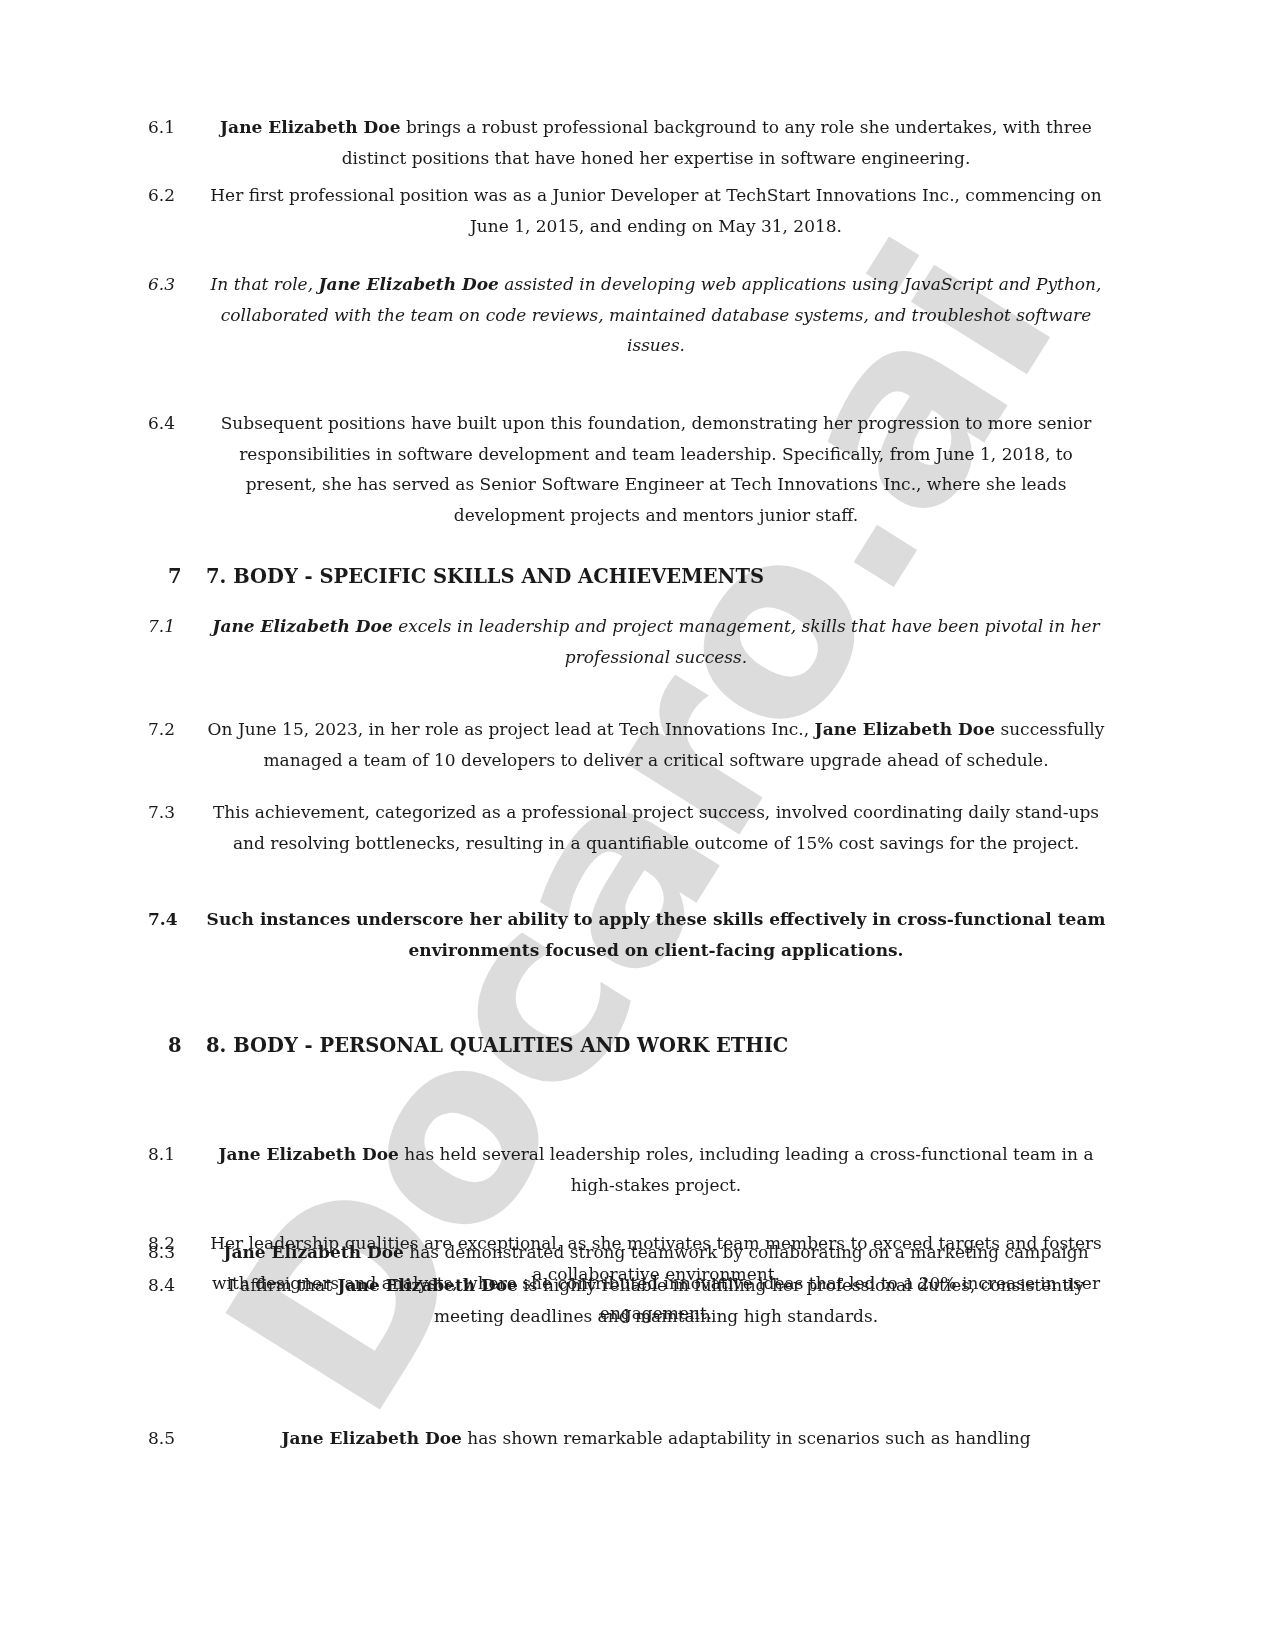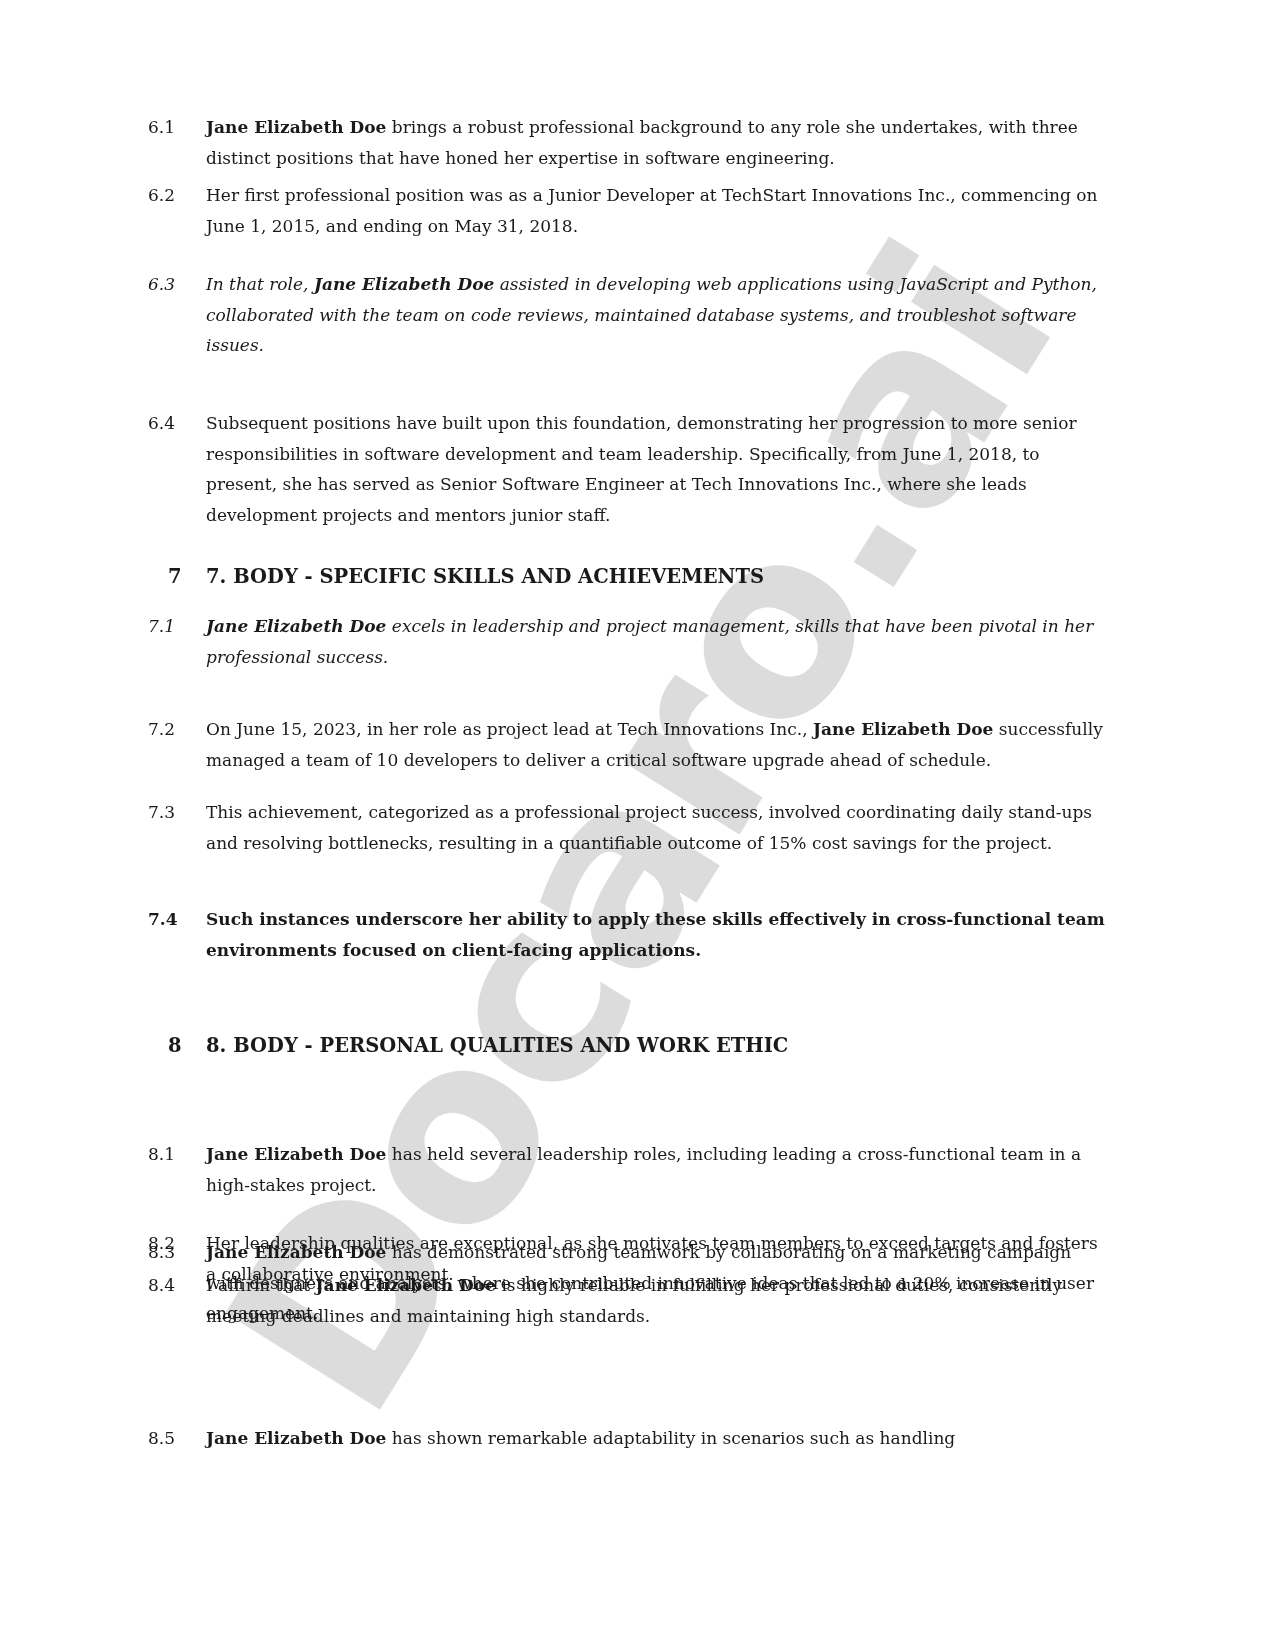--- a/index.html
+++ b/index.html
@@ -50,20 +50,21 @@
     .para .num {
       position: absolute;
       left: 0;
       top: 0;
       width: 50px;
     }
     .para .txt {
       display: block;
       margin-left: 58px;
       width: 900px;
+      text-align: center;
     }
     .para b {
       font-weight: bold;
     }
     .heading {
       position: absolute;
       left: 148px;
       font-size: 19.5px;
       line-height: 30px;
       font-weight: bold;

